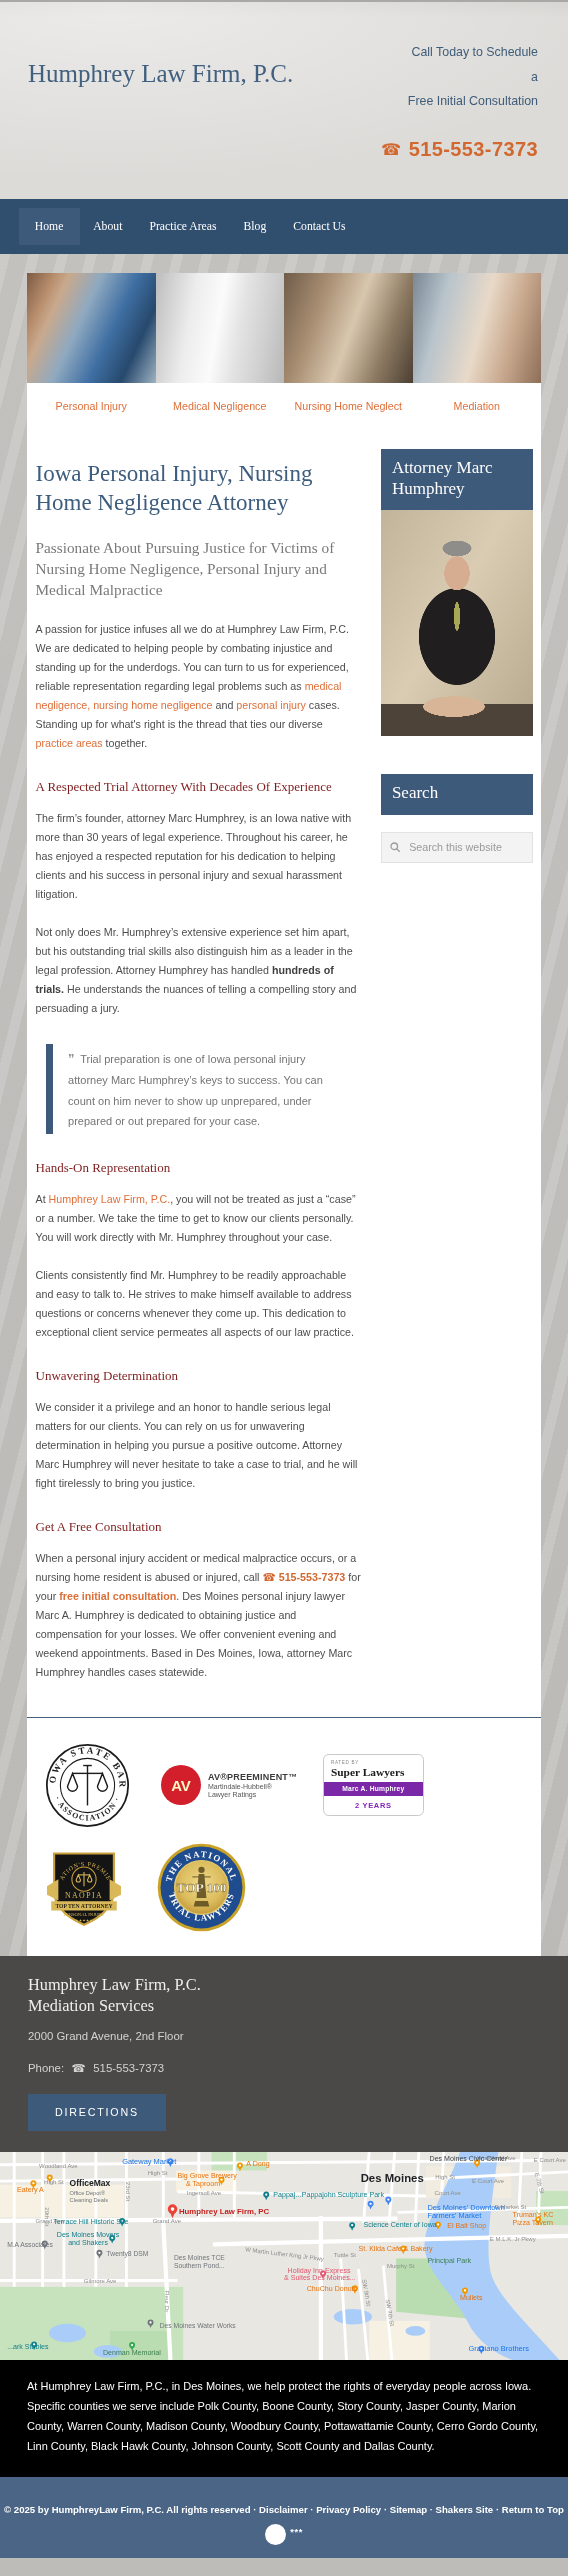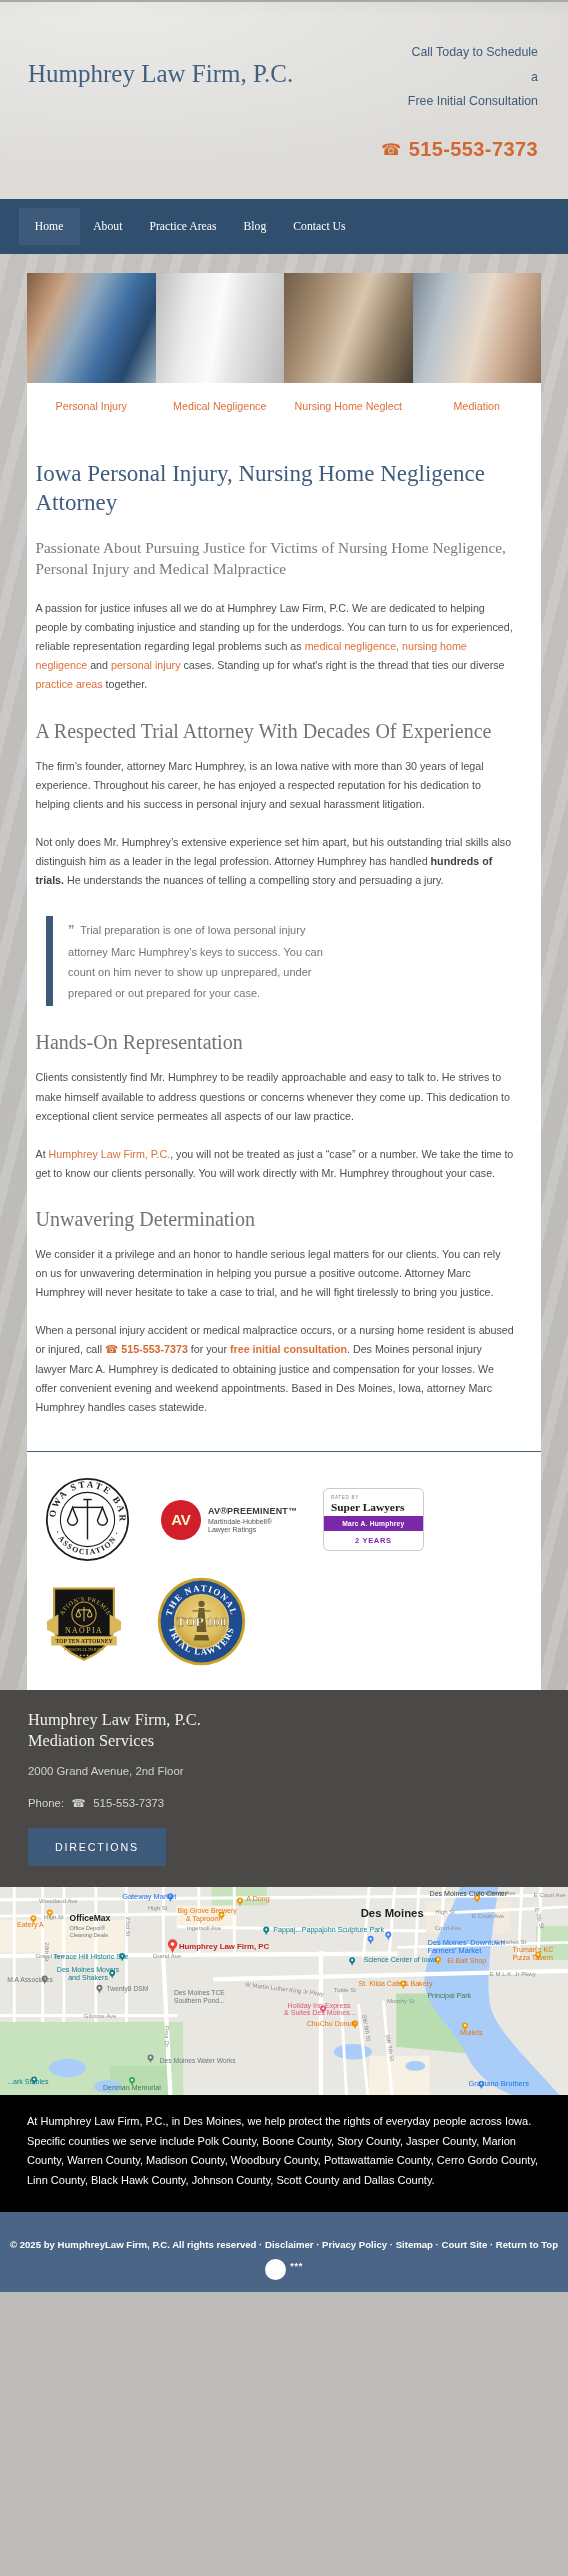--- a/index.html
+++ b/index.html
@@ -48,21 +48,21 @@
   .content{ display:flex; padding:18.5px 8.5px 0 8.5px; }
   .main-col{ flex:1; padding-right:18.5px; }
   .sidebar{ width:152px; flex:none; }
 
   h1.page-h1{ font-family:"Liberation Serif","DejaVu Serif",serif; font-weight:normal;
     color:#3e5d7e; font-size:23px; line-height:1.26; margin:11.4px 0 18.5px;}
   .page-sub{ font-family:"Liberation Serif","DejaVu Serif",serif; font-weight:normal;
     color:#7a7a7a; font-size:15.3px; line-height:1.38; margin:0 0 20px;}
   .main-col p{ font-size:10.7px; line-height:1.78; color:#4e4e4e; margin:0 0 19px;}
   h3.sec-h{ font-family:"Liberation Serif","DejaVu Serif",serif; font-weight:normal;
-    color:#737373; font-size:20px; margin:25.6px 0 14px;}
+    color:#7f1d1d; font-size:13px; margin:25.6px 0 14px;}
   .seg-link{ color:#dd6f39; cursor:pointer;}
   .seg-bold{ font-weight:bold; color:#3f3f3f;}
   .seg-phone{ color:#d2672f; font-weight:bold; cursor:pointer;}
   .seg-boldlink{ color:#dd6f39; font-weight:bold; cursor:pointer;}
 
   blockquote.pull{ display:flex; margin:25.6px 0 10px 10px;}
   .bq-bar{ width:7px; background:#3e5a7b; flex:none;}
   .bq-body{ padding:2.8px 0 2.8px 15.6px; color:#757575; font-size:11px; line-height:1.85; max-width:284px;}
   .bq-mark{ color:#8a8a8a; font-weight:bold; font-size:12.8px; margin-right:5.7px;}
 
@@ -199,29 +199,44 @@
       <h3 class="sec-h">A Respected Trial Attorney With Decades Of Experience</h3>
       <p>The firm’s founder, attorney Marc Humphrey, is an Iowa native with more than 30 years of legal experience. Throughout his career, he has enjoyed a respected reputation for his dedication to helping clients and his success in personal injury and sexual harassment litigation.</p>
       <p><span>Not only does Mr. Humphrey’s extensive experience set him apart, but his outstanding trial skills also distinguish him as a leader in the legal profession. Attorney Humphrey has handled </span><span class="seg-bold">hundreds of trials.</span><span> He understands the nuances of telling a compelling story and persuading a jury.</span></p>
 
       <blockquote class="pull">
         <div class="bq-bar"></div>
         <div class="bq-body"><span class="bq-mark">”</span><span>Trial preparation is one of Iowa personal injury attorney Marc Humphrey’s keys to success. You can count on him never to show up unprepared, under prepared or out prepared for your case.</span></div>
       </blockquote>
 
       <h3 class="sec-h">Hands-On Representation</h3>
+      <p><span>At </span><span class="seg-link">Humphrey Law Firm, P.C.</span><span>, you will not be treated as just a “case” or a number. We take the time to get to know our clients personally. You will work directly with Mr. Humphrey throughout your case.</span></p>
       <p>Clients consistently find Mr. Humphrey to be readily approachable and easy to talk to. He strives to make himself available to address questions or concerns whenever they come up. This dedication to exceptional client service permeates all aspects of our law practice.</p>
-      <p><span>At </span><span class="seg-link">Humphrey Law Firm, P.C.</span><span>, you will not be treated as just a “case” or a number. We take the time to get to know our clients personally. You will work directly with Mr. Humphrey throughout your case.</span></p>
 
       <h3 class="sec-h">Unwavering Determination</h3>
       <p>We consider it a privilege and an honor to handle serious legal matters for our clients. You can rely on us for unwavering determination in helping you pursue a positive outcome. Attorney Marc Humphrey will never hesitate to take a case to trial, and he will fight tirelessly to bring you justice.</p>
 
+      <h3 class="sec-h">Get A Free Consultation</h3>
       <p><span>When a personal injury accident or medical malpractice occurs, or a nursing home resident is abused or injured, call </span><span class="seg-phone">☎ 515-553-7373</span><span> for your </span><span class="seg-boldlink">free initial consultation</span><span>.  Des Moines personal injury lawyer Marc A. Humphrey is dedicated to obtaining justice and compensation for your losses.  We offer convenient evening and weekend appointments. Based in Des Moines, Iowa, attorney Marc Humphrey handles cases statewide.</span></p>
     </div>
 
+    <aside class="sidebar">
+      <div class="widget-head">Attorney Marc Humphrey</div>
+      <div class="attorney-photo"></div>
+      <div class="search-widget">
+        <div class="widget-head">Search</div>
+        <div class="search-box">
+          <svg width="10.7" height="10.7" viewBox="0 0 15 15">
+            <circle cx="6" cy="6" r="4.6" fill="none" stroke="#9a9a9a" stroke-width="1.8"></circle>
+            <line x1="9.6" y1="9.6" x2="13.6" y2="13.6" stroke="#9a9a9a" stroke-width="1.8"></line>
+          </svg>
+          <input type="text" placeholder="Search this website" style="">
+        </div>
+      </div>
+    </aside>
   </div>
 
   <hr class="card-divider">
 
   <div class="badges">
     <div class="badge-row">
 
       <svg width="87" height="87" viewBox="0 0 122 122">
         <defs>
           <path id="arcTop" d="M 16,61 A 45,45 0 0 1 106,61"></path>
@@ -569,21 +584,21 @@
         <text x="660" y="281" class="poi-blue">Graziano Brothers</text>
       </g>
   </svg>
 </div>
 
 <div class="service-band">
   <p>At Humphrey Law Firm, P.C., in Des Moines, we help protect the rights of everyday people across Iowa. Specific counties we serve include Polk County, Boone County, Story County, Jasper County, Marion County, Warren County, Madison County, Woodbury County, Pottawattamie County, Cerro Gordo County, Linn County, Black Hawk County, Johnson County, Scott County and Dallas County.</p>
 </div>
 
 <div class="bottom-bar">
-  <div class="bottom-line"><span>© 2025 by HumphreyLaw Firm, P.C. All rights reserved</span><span> · </span><span class="seg-link">Disclaimer</span><span> · </span><span class="seg-link">Privacy Policy</span><span> · </span><span class="seg-link">Sitemap</span><span> · </span><span class="seg-link">Court Site</span><span> · </span><span class="seg-link">Return to Top</span></div>
+  <div class="bottom-line"><span>© 2025 by HumphreyLaw Firm, P.C. All rights reserved</span><span> · </span><span class="seg-link">Disclaimer</span><span> · </span><span class="seg-link">Privacy Policy</span><span> · </span><span class="seg-link">Sitemap</span><span> · </span><span class="seg-link">Shakers Site</span><span> · </span><span class="seg-link">Return to Top</span></div>
   <div class="to-top-row">
     <button class="to-top-btn">
       
     </button>
     <span class="stars">***</span>
   </div>
 </div>
 
 
 </body></html>

